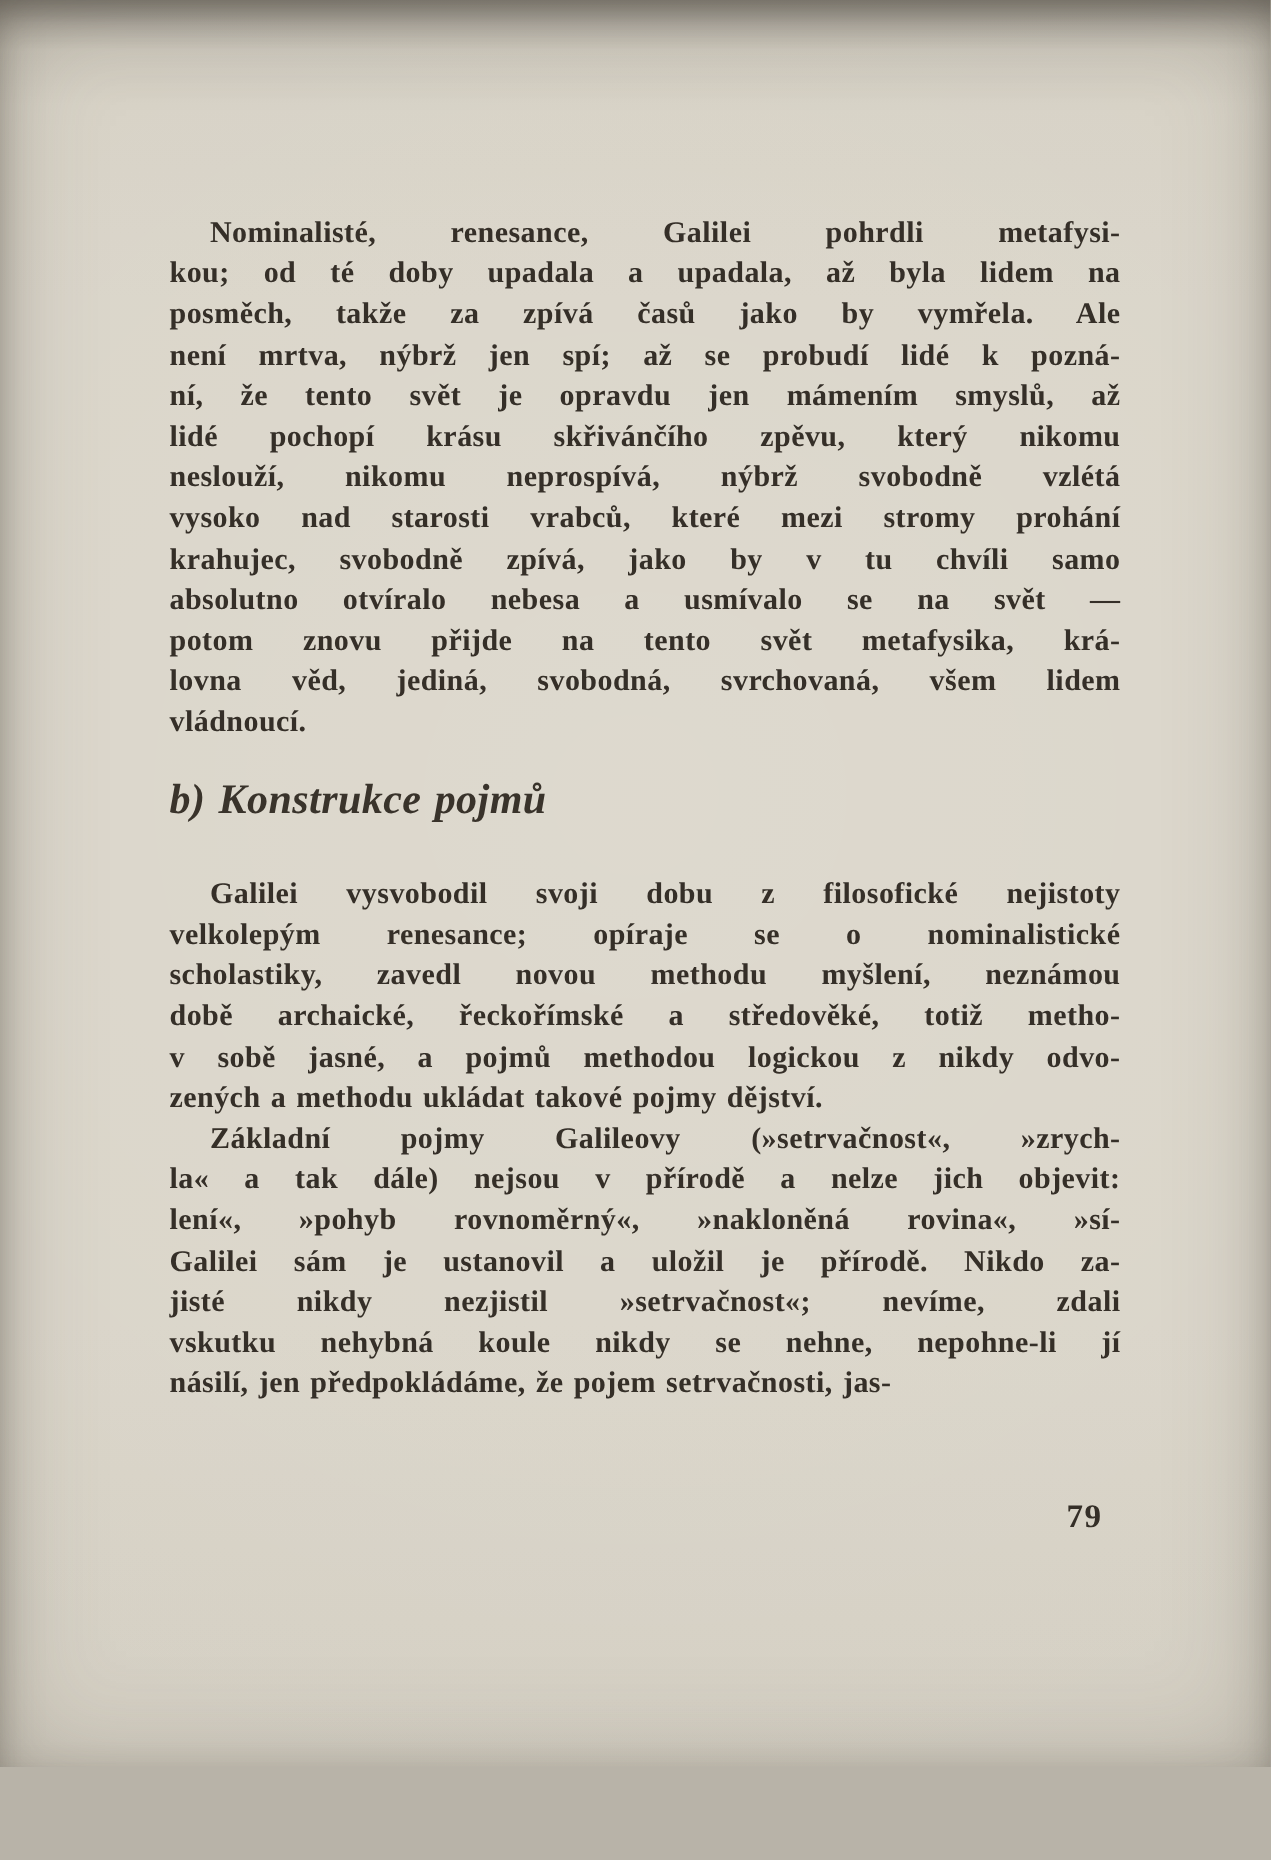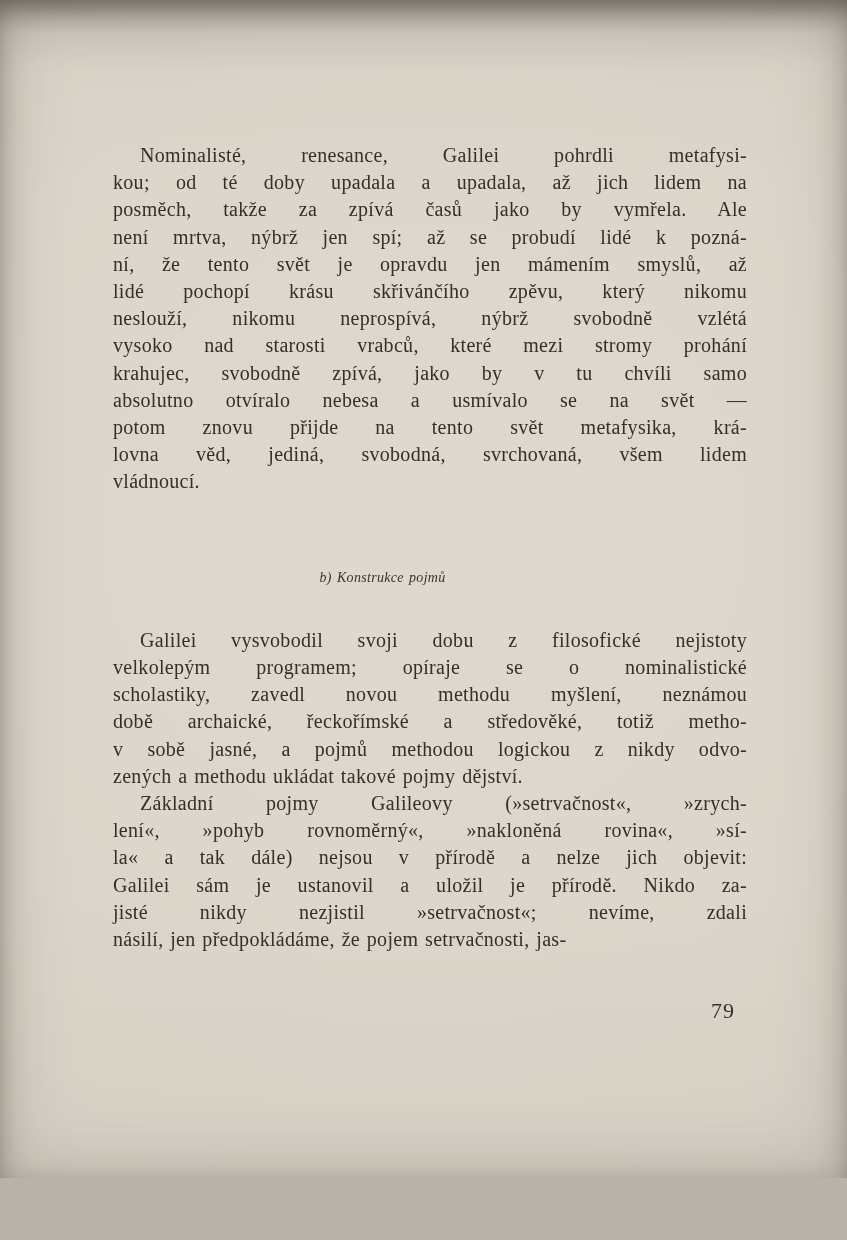--- a/index.html
+++ b/index.html
@@ -21,20 +21,21 @@
         #d7d2c6 70px,
         #dad5c9 200px,
         #dad5c9 75%,
         #d4cfc3 100%);
     box-shadow:
       inset 0 0 70px rgba(95, 90, 78, 0.30),
       inset 0 18px 22px -10px rgba(70, 66, 58, 0.40),
       inset 14px 0 28px -14px rgba(95, 90, 78, 0.35),
       inset -14px 0 28px -14px rgba(95, 90, 78, 0.28);
     font-family: "Liberation Serif", "DejaVu Serif", serif;
+    font-weight: bold;
   }
   .text-block {
     position: absolute;
     left: 113px;
     top: 142px;
     width: 634px;
     font-size: 20px;
     line-height: 27.2px;
     color: #352f28;
     letter-spacing: 0.3px;
@@ -45,24 +46,24 @@
     text-align-last: justify;
   }
   .para .line:first-child {
     text-indent: 27px;
   }
   .para .line:last-child {
     text-align-last: left;
   }
   .section-heading {
     font-style: italic;
-    font-size: 14px;
-    margin-top: 68px;
+    font-size: 28px;
+    margin-top: 24px;
     margin-bottom: 36px;
-    text-align: center;
+    text-align: left;
     padding-right: 95px;
     color: #39332b;
   }
   .page-number {
     position: absolute;
     top: 998px;
     right: 112px;
     font-size: 22px;
     color: #352f28;
     letter-spacing: 1px;
@@ -70,50 +71,51 @@
   }
 </style>
 </head>
 <body>
 
 <div class="scan">
   <div class="text-block">
 
     <div class="para">
         <div class="line">Nominalisté, renesance, Galilei pohrdli metafysi-</div>
-        <div class="line">kou; od té doby upadala a upadala, až jich lidem na</div>
+        <div class="line">kou; od té doby upadala a upadala, až byla lidem na</div>
         <div class="line">posměch, takže za zpívá časů jako by vymřela. Ale</div>
         <div class="line">není mrtva, nýbrž jen spí; až se probudí lidé k pozná-</div>
         <div class="line">ní, že tento svět je opravdu jen mámením smyslů, až</div>
         <div class="line">lidé pochopí krásu skřivánčího zpěvu, který nikomu</div>
         <div class="line">neslouží, nikomu neprospívá, nýbrž svobodně vzlétá</div>
         <div class="line">vysoko nad starosti vrabců, které mezi stromy prohání</div>
         <div class="line">krahujec, svobodně zpívá, jako by v tu chvíli samo</div>
         <div class="line">absolutno otvíralo nebesa a usmívalo se na svět —</div>
         <div class="line">potom znovu přijde na tento svět metafysika, krá-</div>
         <div class="line">lovna věd, jediná, svobodná, svrchovaná, všem lidem</div>
         <div class="line">vládnoucí.</div>
       </div>
 
     <div class="section-heading">b) Konstrukce pojmů</div>
 
     <div class="para">
         <div class="line">Galilei vysvobodil svoji dobu z filosofické nejistoty</div>
-        <div class="line">velkolepým programem; opíraje se o nominalistické</div>
+        <div class="line">velkolepým renesance; opíraje se o nominalistické</div>
         <div class="line">scholastiky, zavedl novou methodu myšlení, neznámou</div>
         <div class="line">době archaické, řeckořímské a středověké, totiž metho-</div>
         <div class="line">v sobě jasné, a pojmů methodou logickou z nikdy odvo-</div>
         <div class="line">zených a methodu ukládat takové pojmy dějství.</div>
       </div>
 
     <div class="para">
         <div class="line">Základní pojmy Galileovy (»setrvačnost«, »zrych-</div>
+        <div class="line">la« a tak dále) nejsou v přírodě a nelze jich objevit:</div>
         <div class="line">lení«, »pohyb rovnoměrný«, »nakloněná rovina«, »sí-</div>
-        <div class="line">la« a tak dále) nejsou v přírodě a nelze jich objevit:</div>
         <div class="line">Galilei sám je ustanovil a uložil je přírodě. Nikdo za-</div>
         <div class="line">jisté nikdy nezjistil »setrvačnost«; nevíme, zdali</div>
+        <div class="line">vskutku nehybná koule nikdy se nehne, nepohne-li jí</div>
         <div class="line">násilí, jen předpokládáme, že pojem setrvačnosti, jas-</div>
       </div>
 
   </div>
 
   <div class="page-number">79</div>
 </div>
 
 </body></html>

